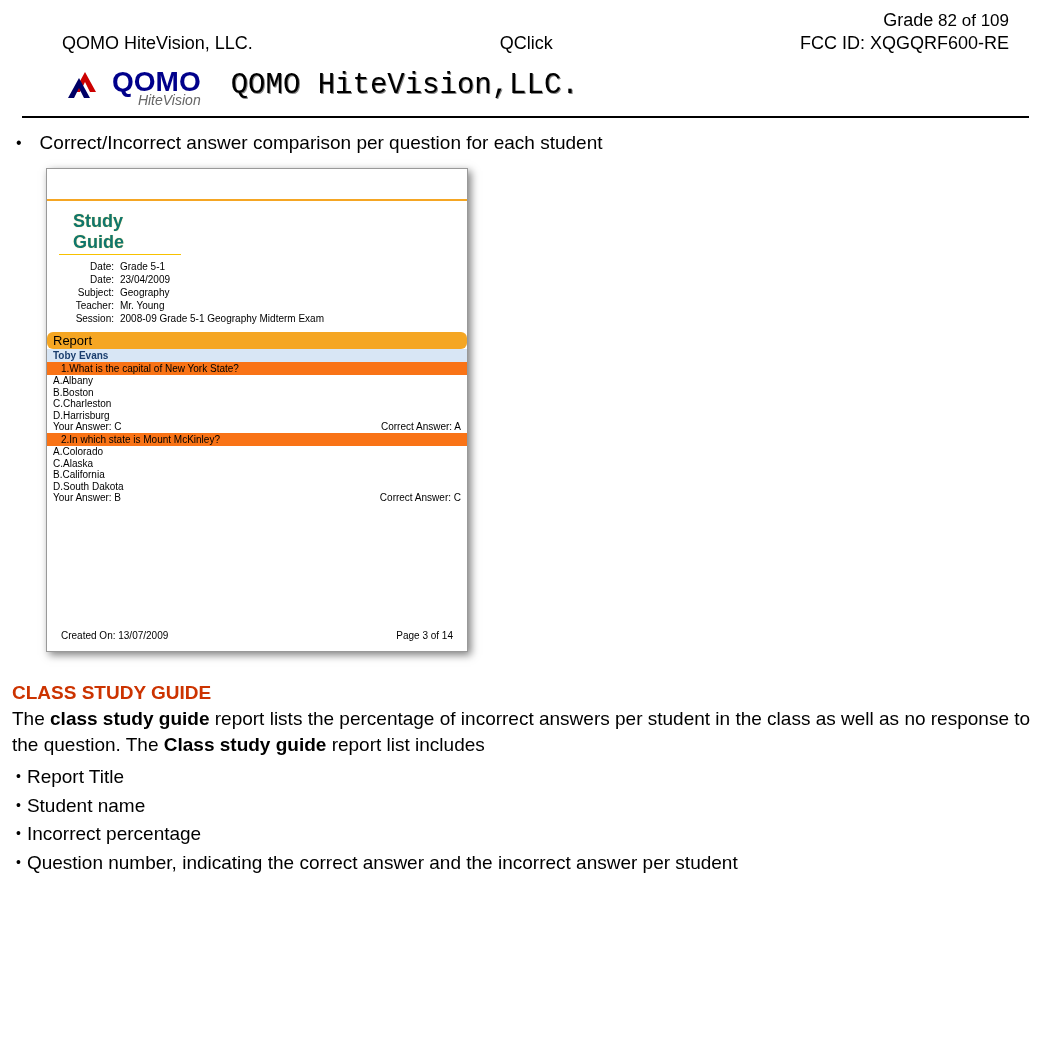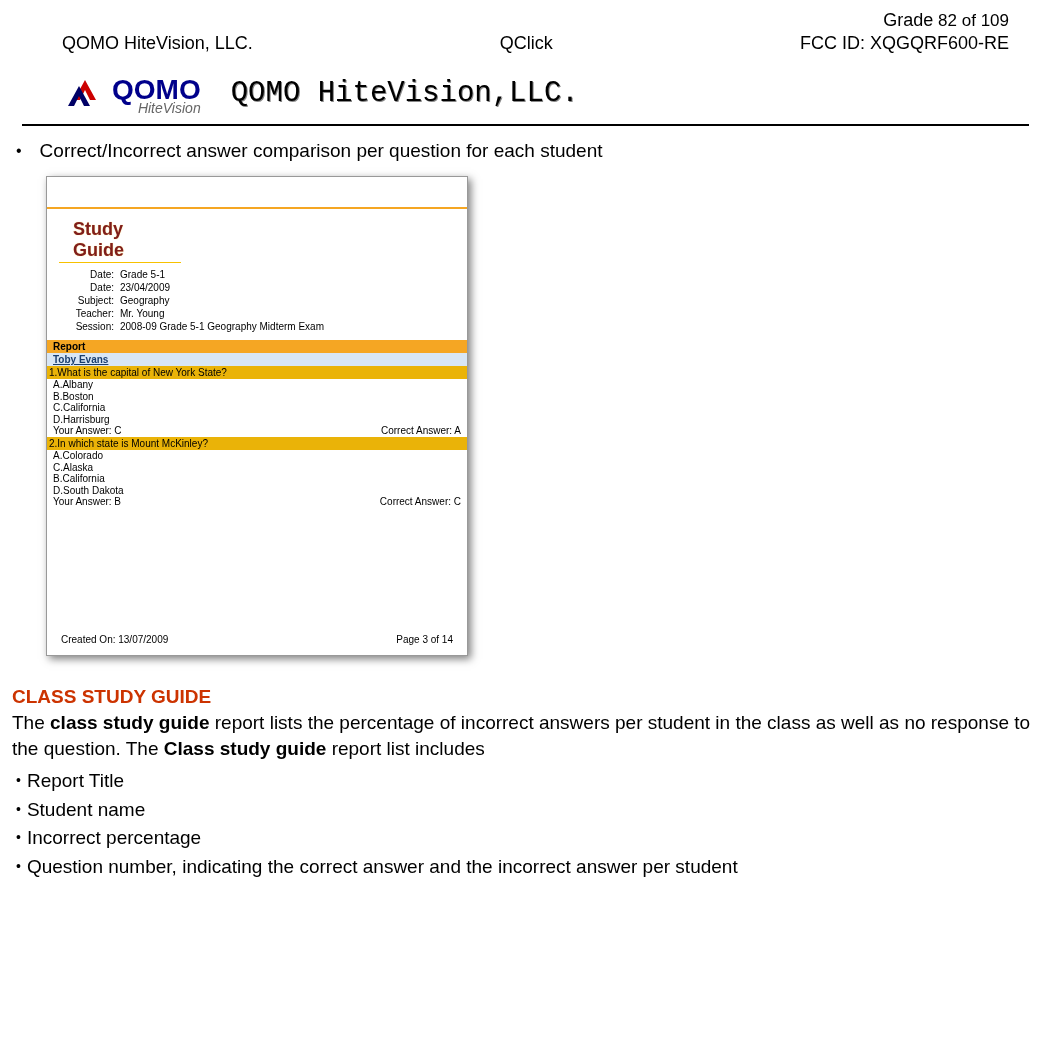--- a/index.html
+++ b/index.html
@@ -20,21 +20,21 @@
     display: flex;
     justify-content: space-between;
     font-size: 18px;
     padding: 2px 30px 4px 50px;
   }
   .logo-row {
     display: flex;
     align-items: center;
     gap: 30px;
     padding-left: 50px;
-    margin-top: 12px;
+    margin-top: 4px;
   }
   .logo-block {
     display: flex;
     align-items: flex-end;
     gap: 4px;
   }
   .logo-mark {
     width: 46px;
     height: 46px;
     position: relative;
@@ -86,50 +86,50 @@
     box-shadow: 3px 3px 8px rgba(0,0,0,0.5);
     background: #fff;
     font-size: 10px;
     font-family: Arial, sans-serif;
     margin-bottom: 30px;
     position: relative;
   }
   .ss-bar-top { height: 30px; background: #fff; }
   .ss-orange-thin { height: 2px; background: #f5a623; }
   .ss-title {
-    color: #7f1d1d;
+    color: #0f766e;
     font-size: 18px;
     font-weight: bold;
     padding: 2px 14px 1px;
     border-bottom: 1px solid #f7c100;
     margin: 0 12px;
     text-shadow: 0 0 1px #f7d060;
     width: 94px;
   }
   .ss-meta {
     padding: 4px 12px 6px;
   }
   .ss-meta-row { display: flex; margin: 2px 0; }
   .ss-meta-label { width: 55px; text-align: right; margin-right: 6px; }
   .ss-report-hdr {
     background: #f5a623;
-    font-weight: bold;
+    font-weight: normal;
     padding: 1px 6px;
-    font-size: 10px;
+    font-size: 13px;
+    border-radius: 6px;
   }
   .ss-student {
     background: #d8e6f5;
     color: #1a3e6e;
     font-weight: bold;
     padding: 1px 6px;
-    text-decoration: underline;
   }
   .ss-qhdr {
-    background: #eab308;
-    padding: 1px 2px;
+    background: #f97316;
+    padding: 1px 14px;
   }
   .ss-opt { padding: 0 6px; line-height: 1.15; }
   .ss-ans-row {
     display: flex;
     justify-content: space-between;
     padding: 0 6px 1px;
   }
   .ss-footer {
     display: flex;
     justify-content: space-between;
@@ -226,21 +226,21 @@
         <div>2008-09 Grade 5-1 Geography Midterm Exam</div>
       </div>
   </div>
   <div class="ss-report-hdr">Report</div>
   <div class="ss-student">Toby Evans</div>
 
   <div>
     <div class="ss-qhdr">1.What is the capital of New York State?</div>
     <div class="ss-opt">A.Albany</div>
     <div class="ss-opt">B.Boston</div>
-    <div class="ss-opt">C.California</div>
+    <div class="ss-opt">C.Charleston</div>
     <div class="ss-opt">D.Harrisburg</div>
     <div class="ss-ans-row">
       <span>Your Answer: C</span>
       <span>Correct Answer: A</span>
     </div>
   </div>
 
   <div>
     <div class="ss-qhdr">2.In which state is Mount McKinley?</div>
     <div class="ss-opt">A.Colorado</div>

